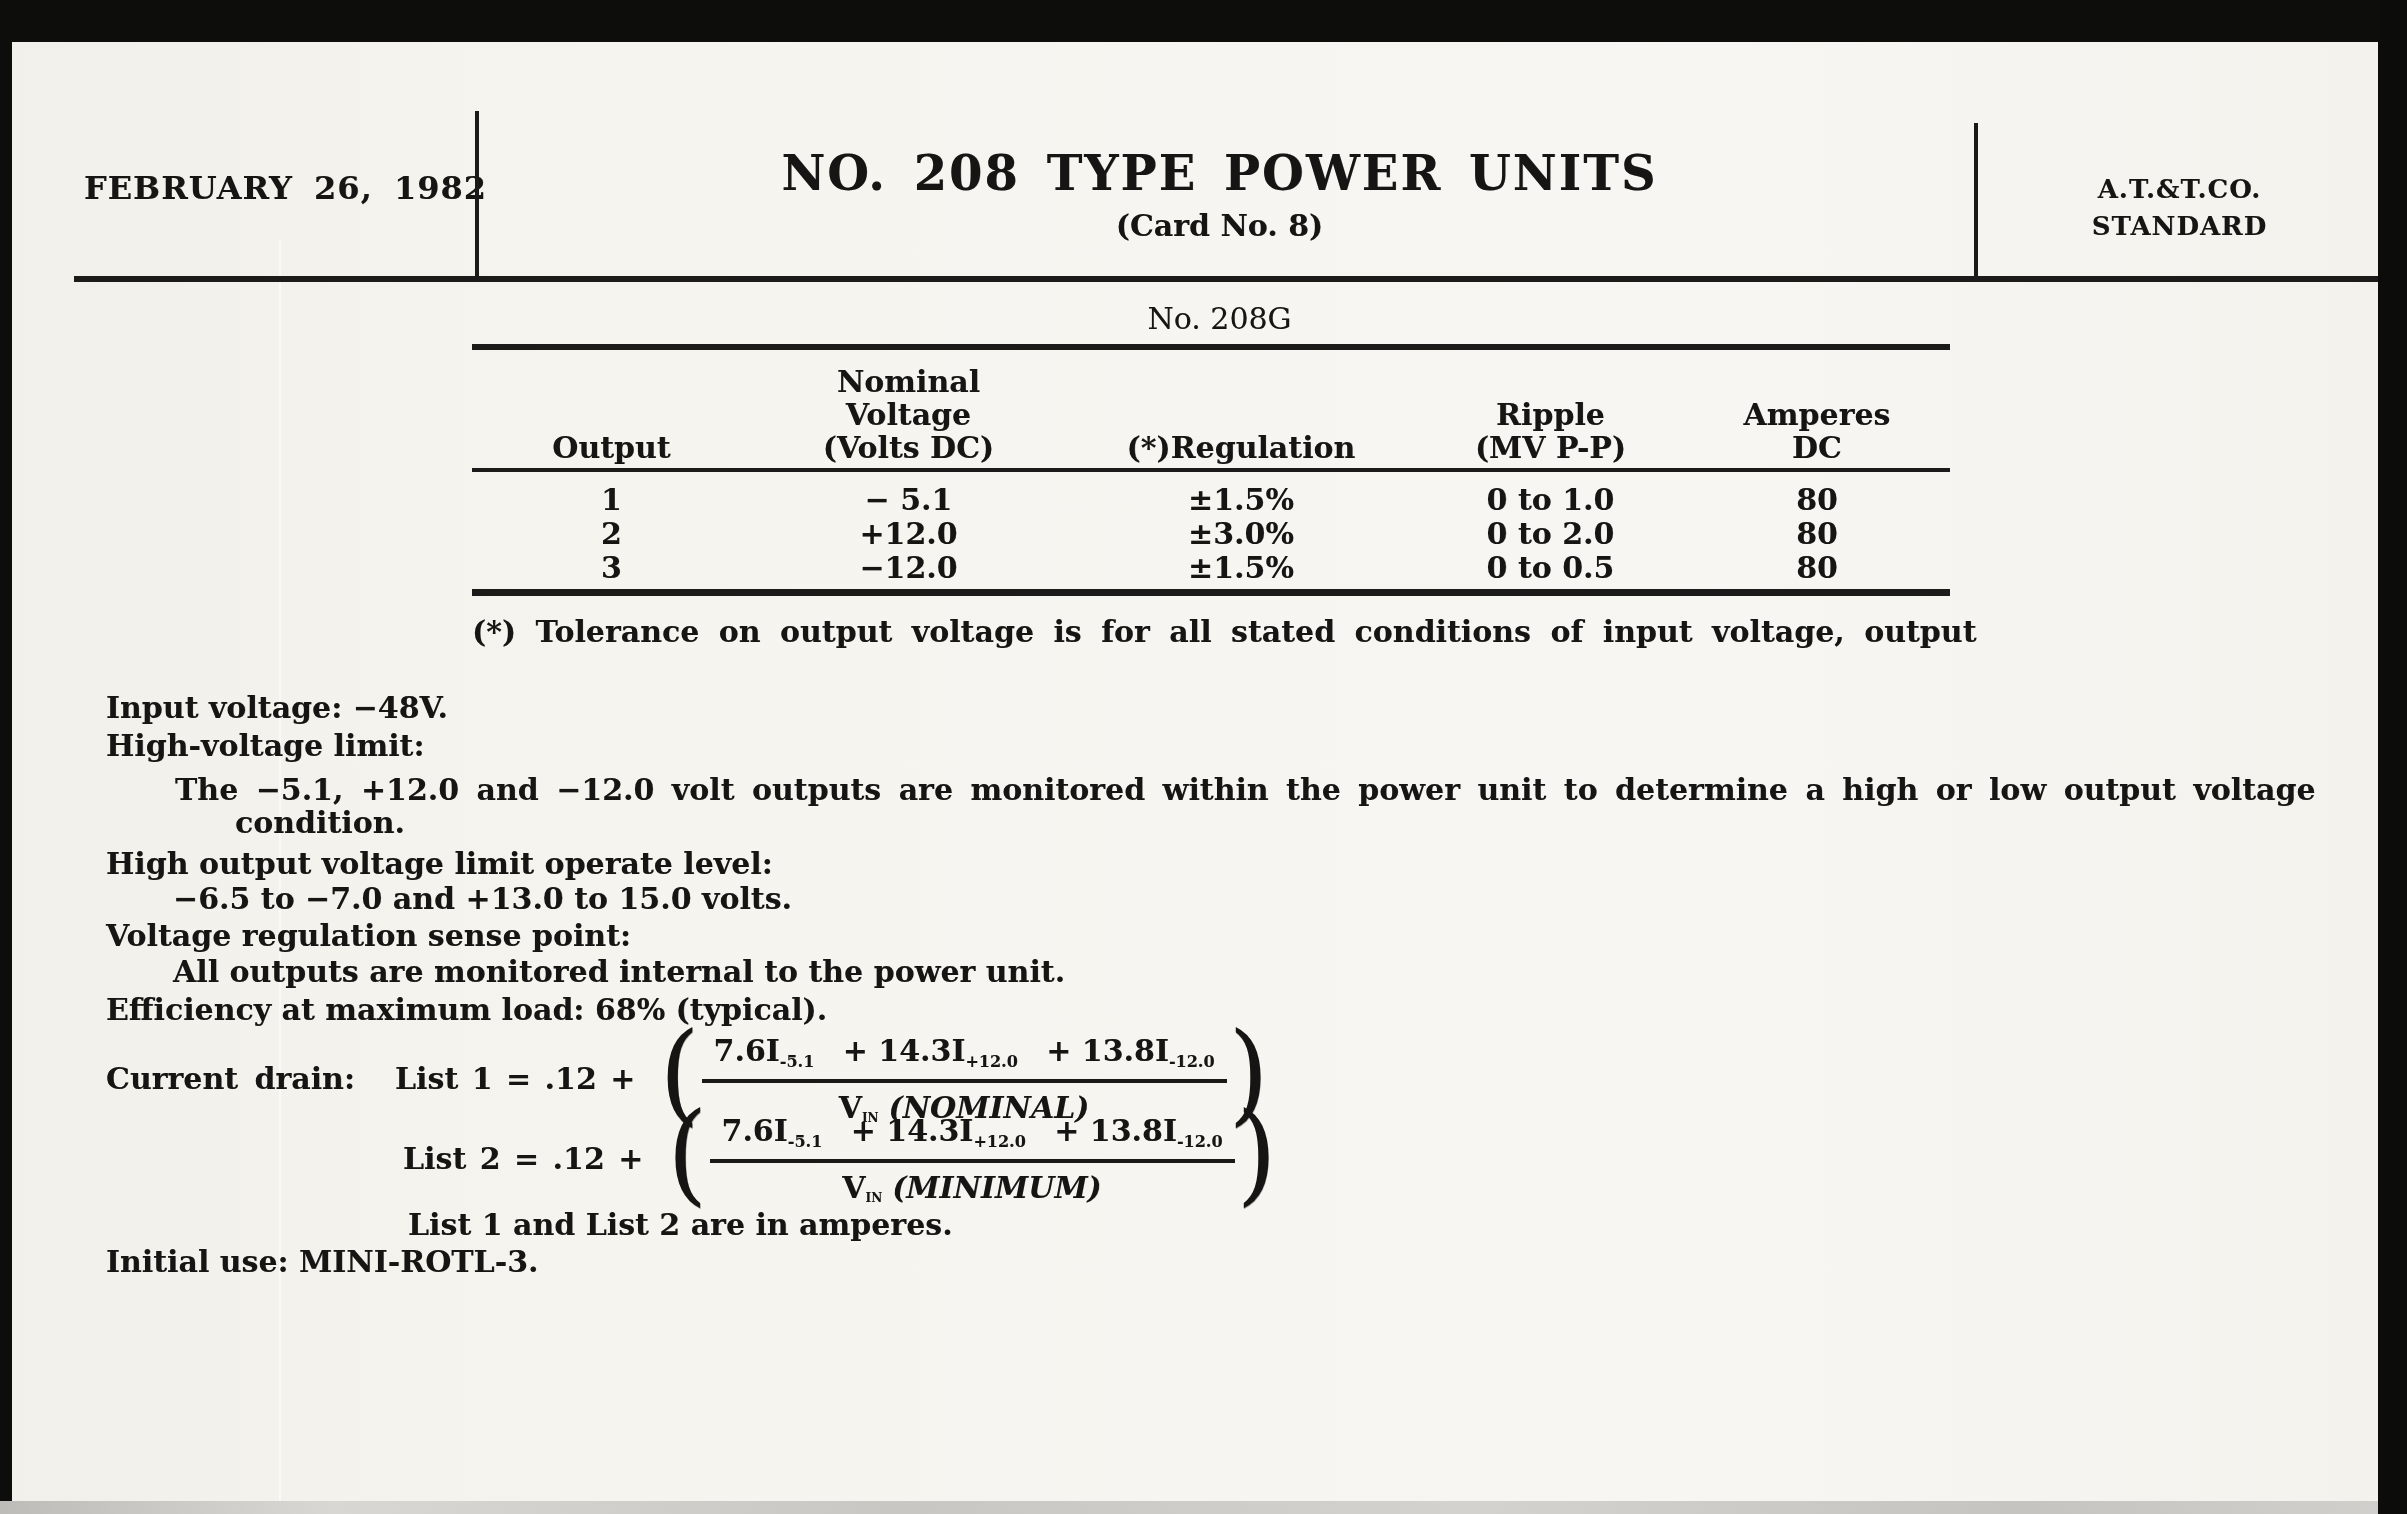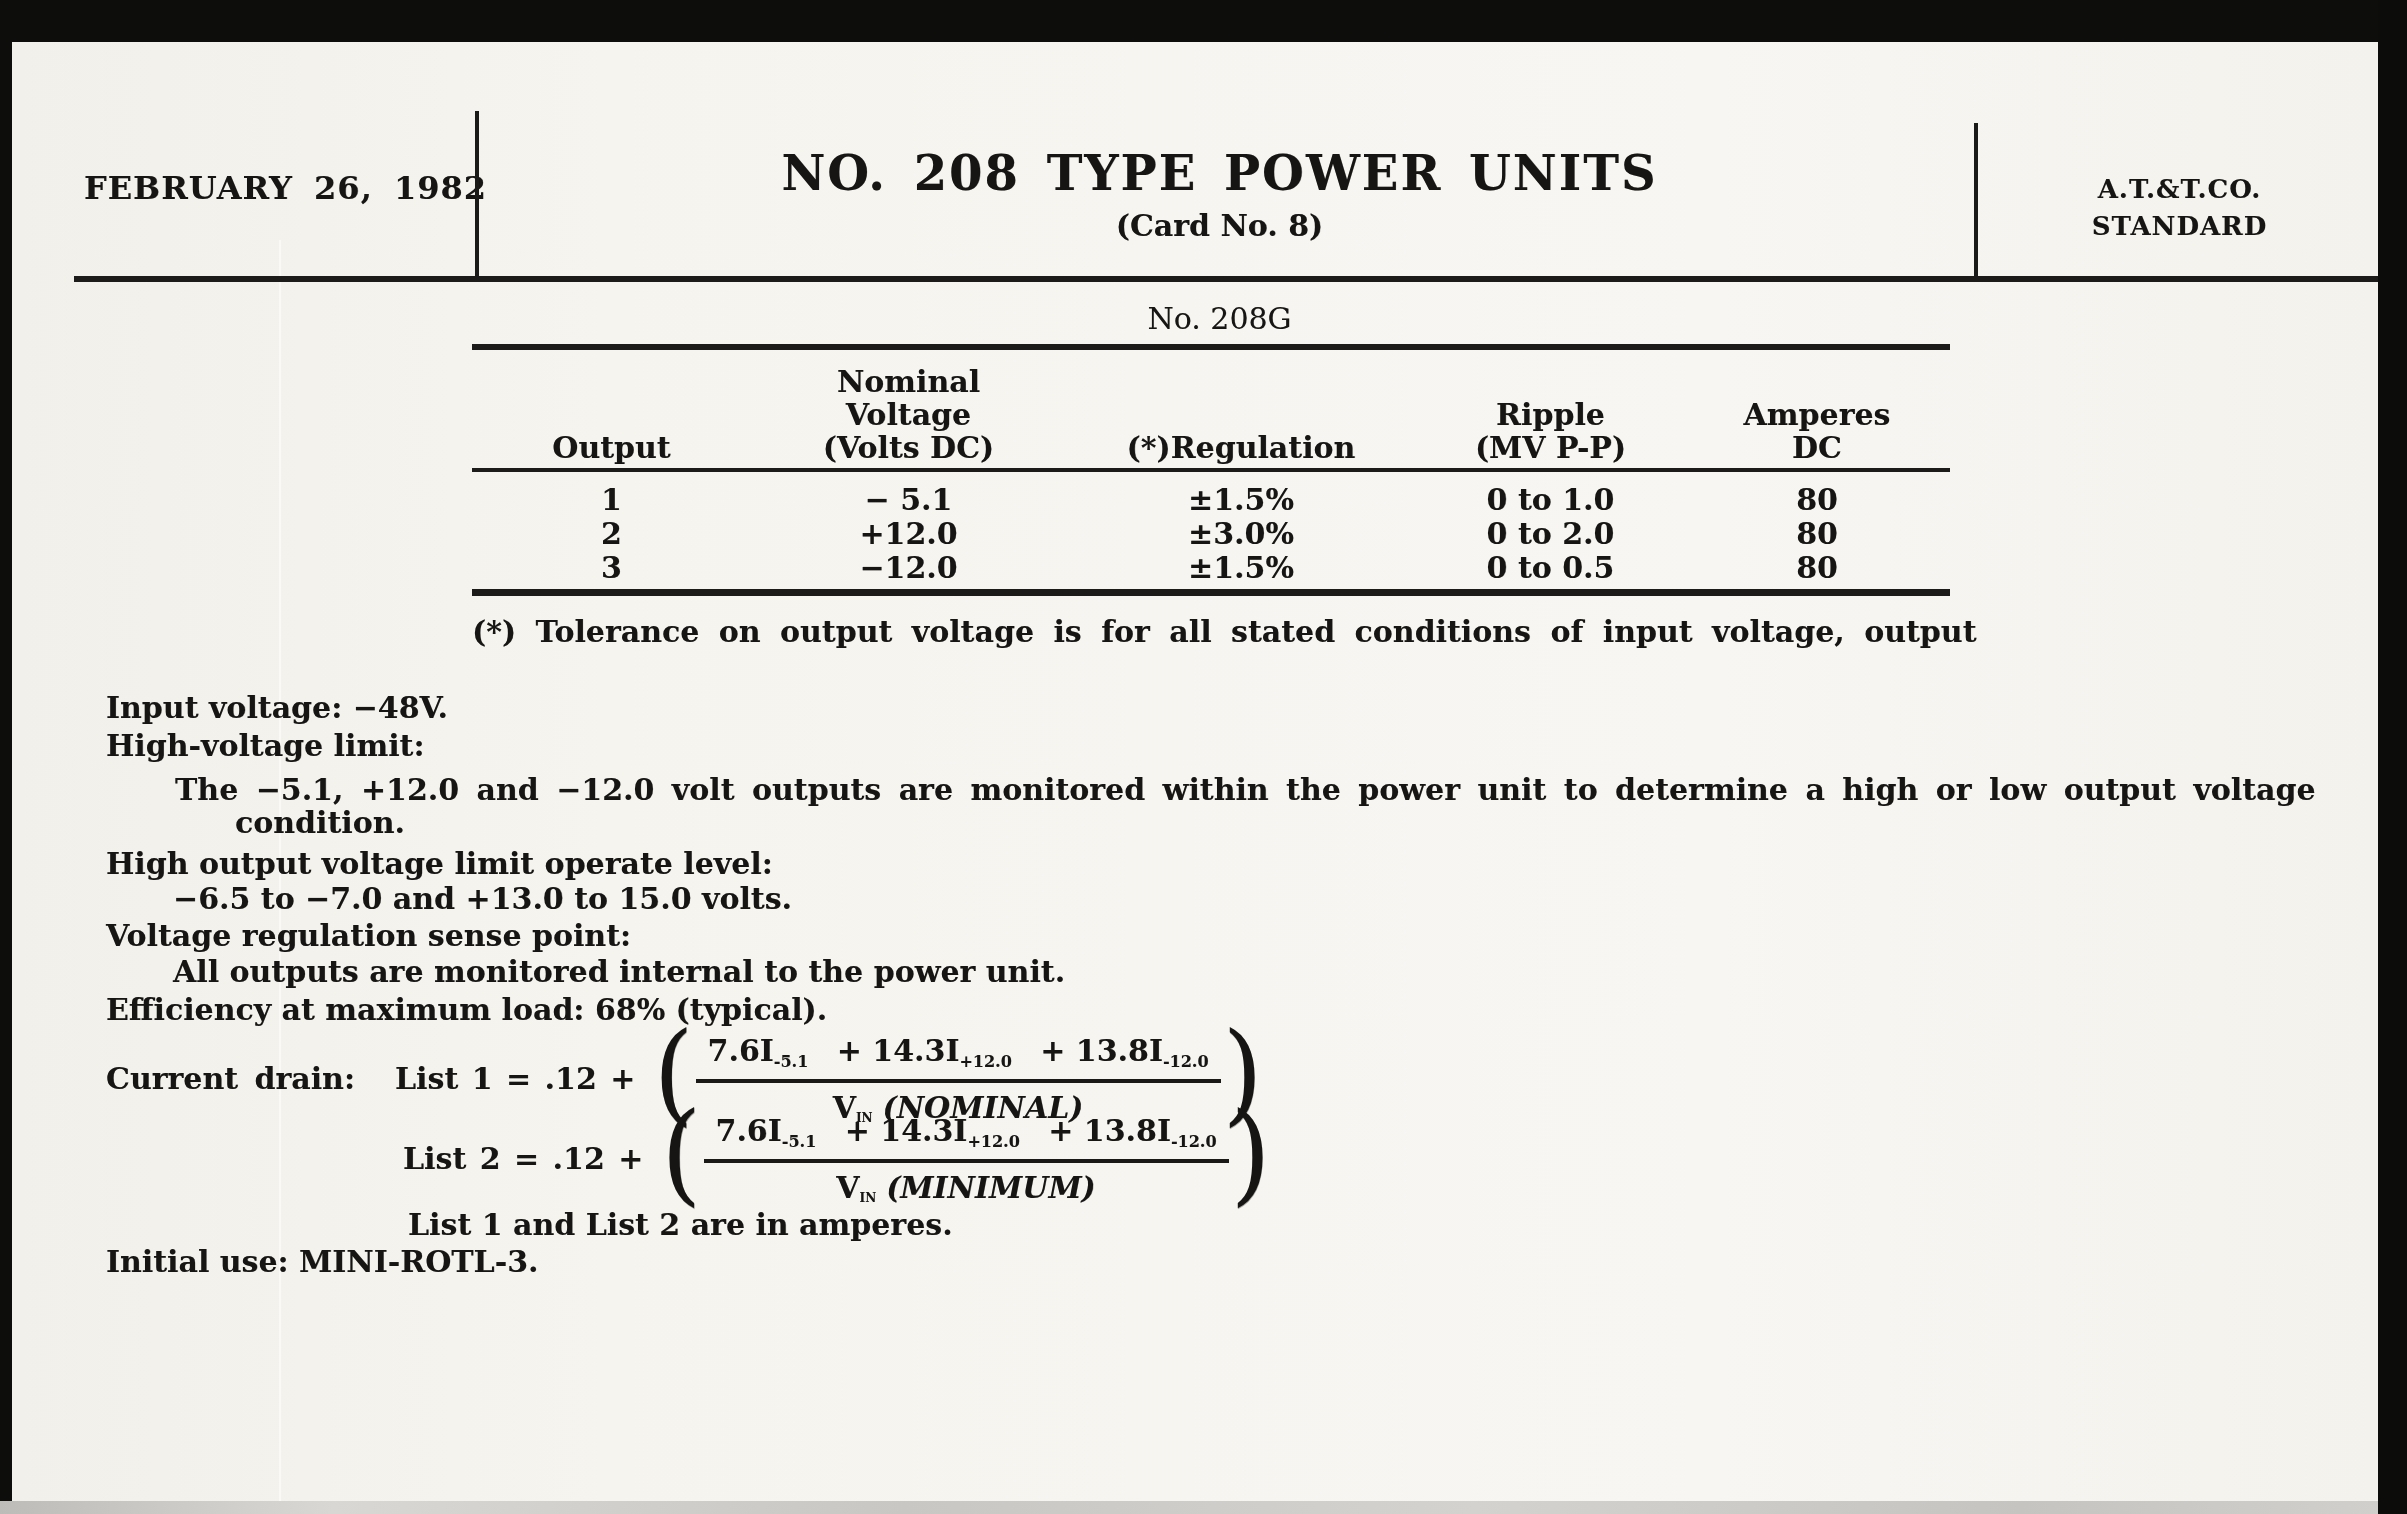--- a/index.html
+++ b/index.html
@@ -68,21 +68,21 @@
   .b5{left:161px;top:839px;}
   .b6{left:94px;top:876px;}
   .b7{left:161px;top:912px;}
   .b8{left:94px;top:950px;}
   .b9{left:94px;top:1202px;}
   
   .formula{position:absolute;display:flex;align-items:center;font-size:30px;font-weight:bold;white-space:nowrap;}
   .f1{left:94px;top:981px;height:111px;}
   .f2{left:391px;top:1061px;height:111px;}
   .flabel{margin-right:40px;word-spacing:6px;}
-  .flhs{margin-right:16px;word-spacing:3px;}
+  .flhs{margin-right:22px;word-spacing:3px;}
   .paren{font-size:103px;font-weight:normal;line-height:1;transform:scaleY(1.08) translateY(-5px);margin:0 2px;}
   .frac{display:inline-flex;flex-direction:column;text-align:center;}
   .num{padding:0 12px 11px 12px;}
   .den{border-top:4px solid #1a1918;padding-top:7px;}
   .tgap{margin-left:18px;}
   sub.fsub{font-size:16px;vertical-align:-6px;line-height:0;letter-spacing:0;}
   sub.vsub{font-size:12px;vertical-align:-4px;line-height:0;}
   .denrest{margin-left:10px;font-style:italic;}
   .fnote{position:absolute;left:396px;top:1165px;font-size:30px;font-weight:bold;white-space:nowrap;}
 </style>

